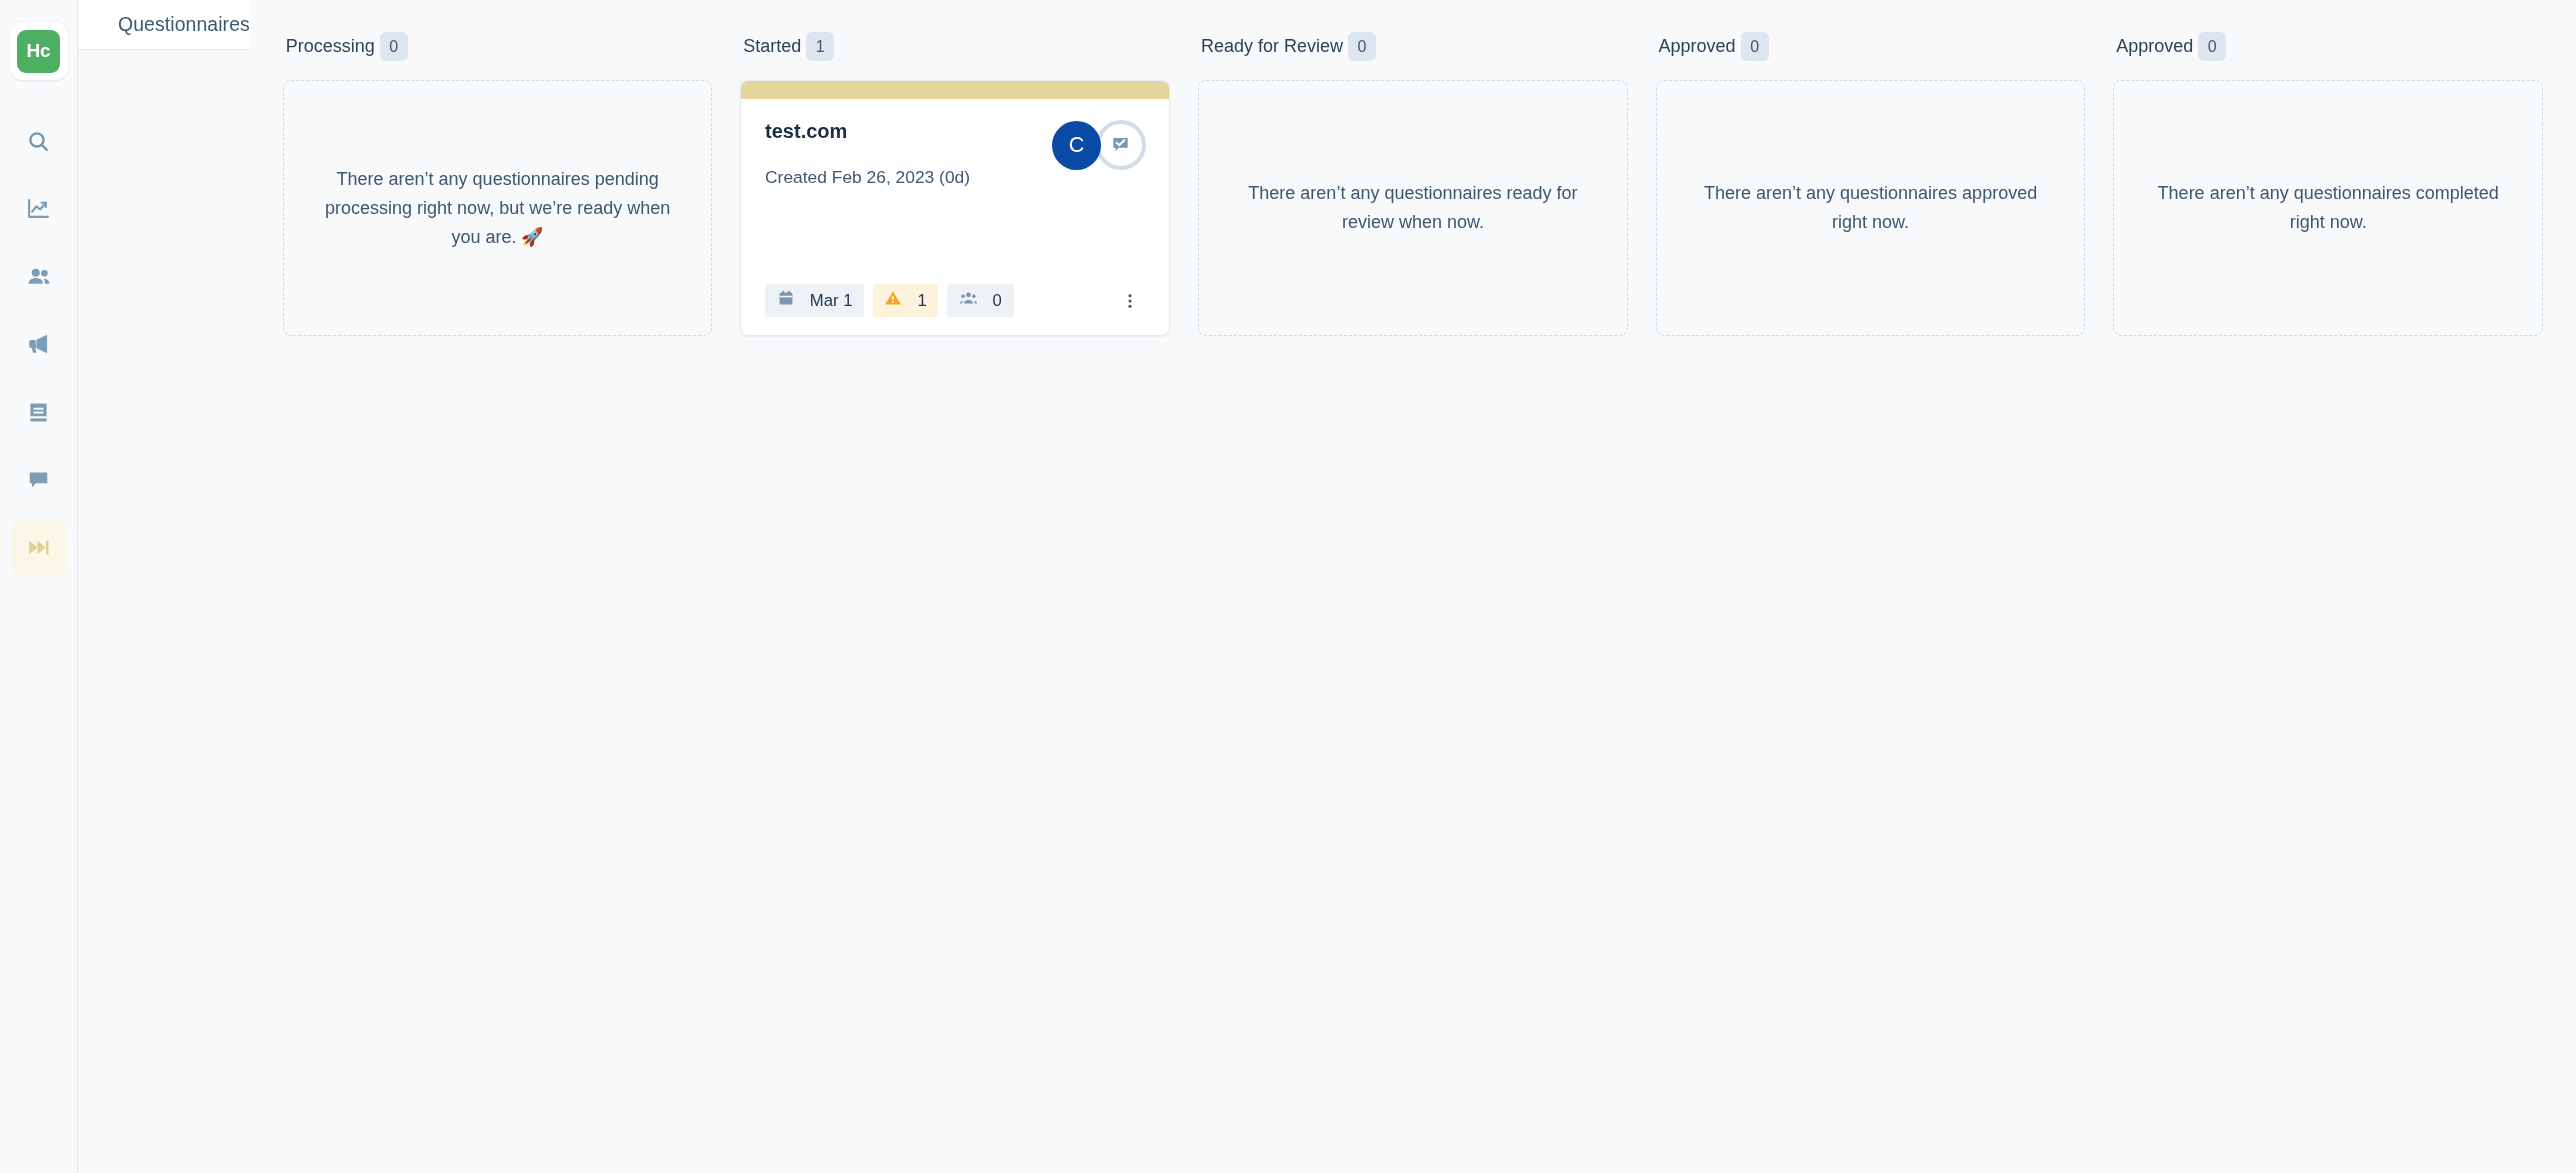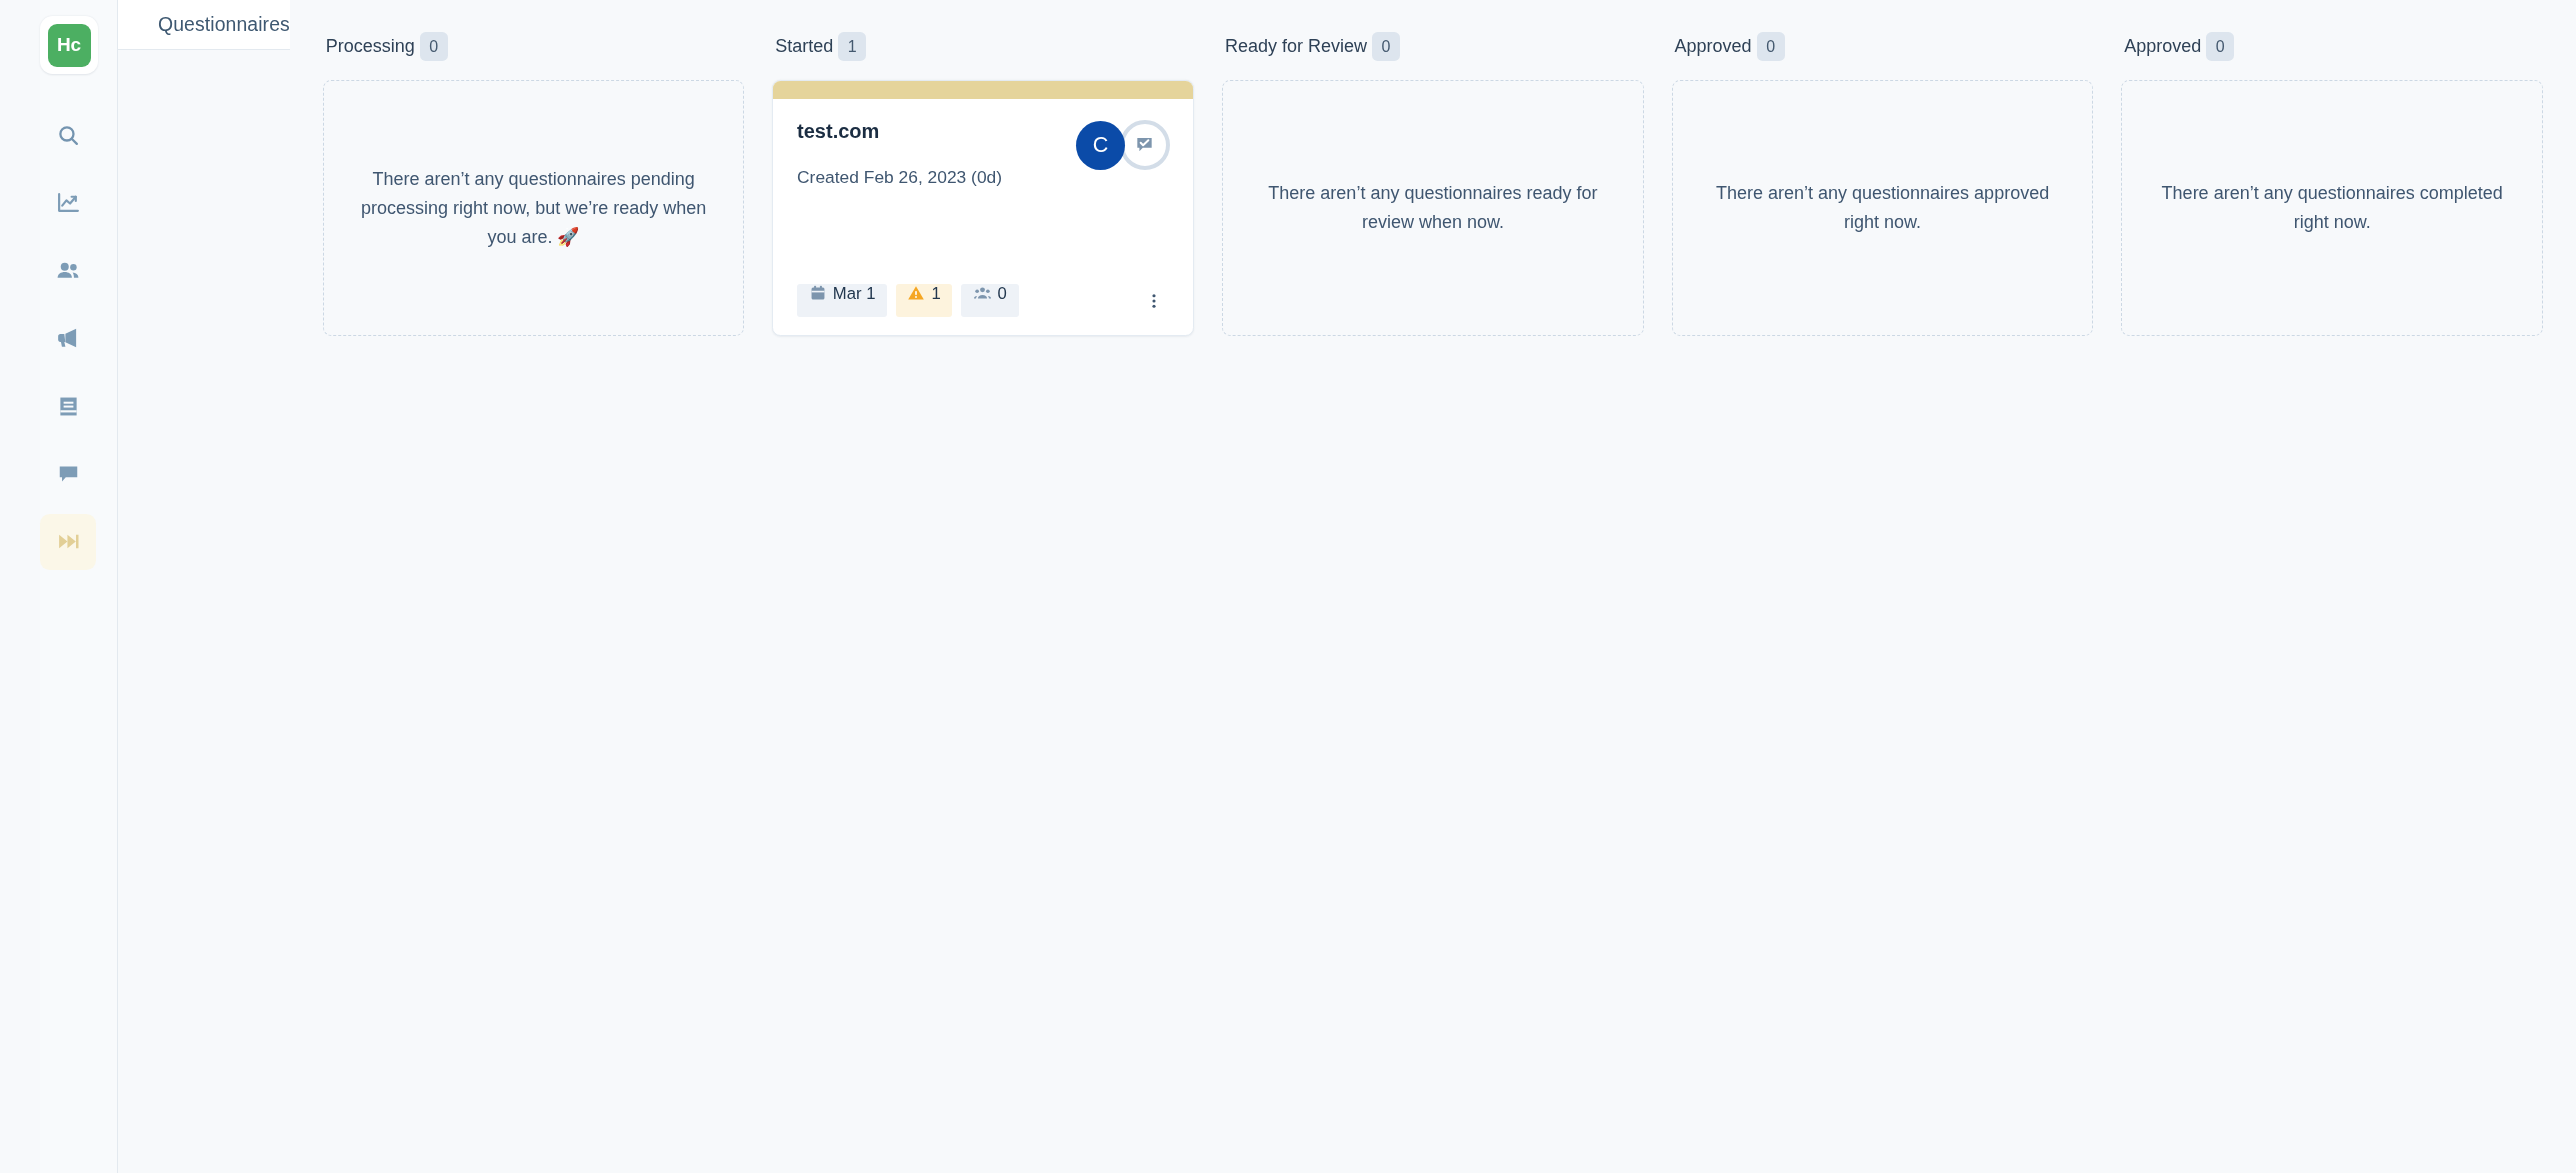--- a/index.html
+++ b/index.html
@@ -20,24 +20,23 @@
   }
 
   
   .sidebar {
     width: 78px;
     height: 100%;
     background: #f8fafc;
     border-right: 1.4px solid #e3e9ef;
     display: flex;
     flex-direction: column;
-    align-items: flex-start;
+    align-items: center;
     flex: 0 0 78px;
-    padding-top: 16px;
-    margin-left: 40px;
+    padding-top: 22px;
   }
   .logo-wrap {
     width: 58px;
     height: 58px;
     background: #ffffff;
     border-radius: 12.5px;
     display: flex;
     align-items: center;
     justify-content: center;
     box-shadow: 0 0.7px 2.1px rgba(20,40,70,.10);
@@ -226,21 +225,22 @@
   }
 
   .card-footer {
     margin-top: auto;
     display: flex;
     align-items: center;
     gap: 8.3px;
   }
   .chip {
     display: flex;
-    gap: 6px;
+    align-items: center;
+    gap: 15px;
     height: 33px;
     padding: 0 11.8px;
     background: #eef2f7;
     border-radius: 3px;
     font-size: 16.7px;
     color: #22374e;
   }
   .chip.warn { background: #fdf3dd; }
   .kebab {
     margin-left: auto;

